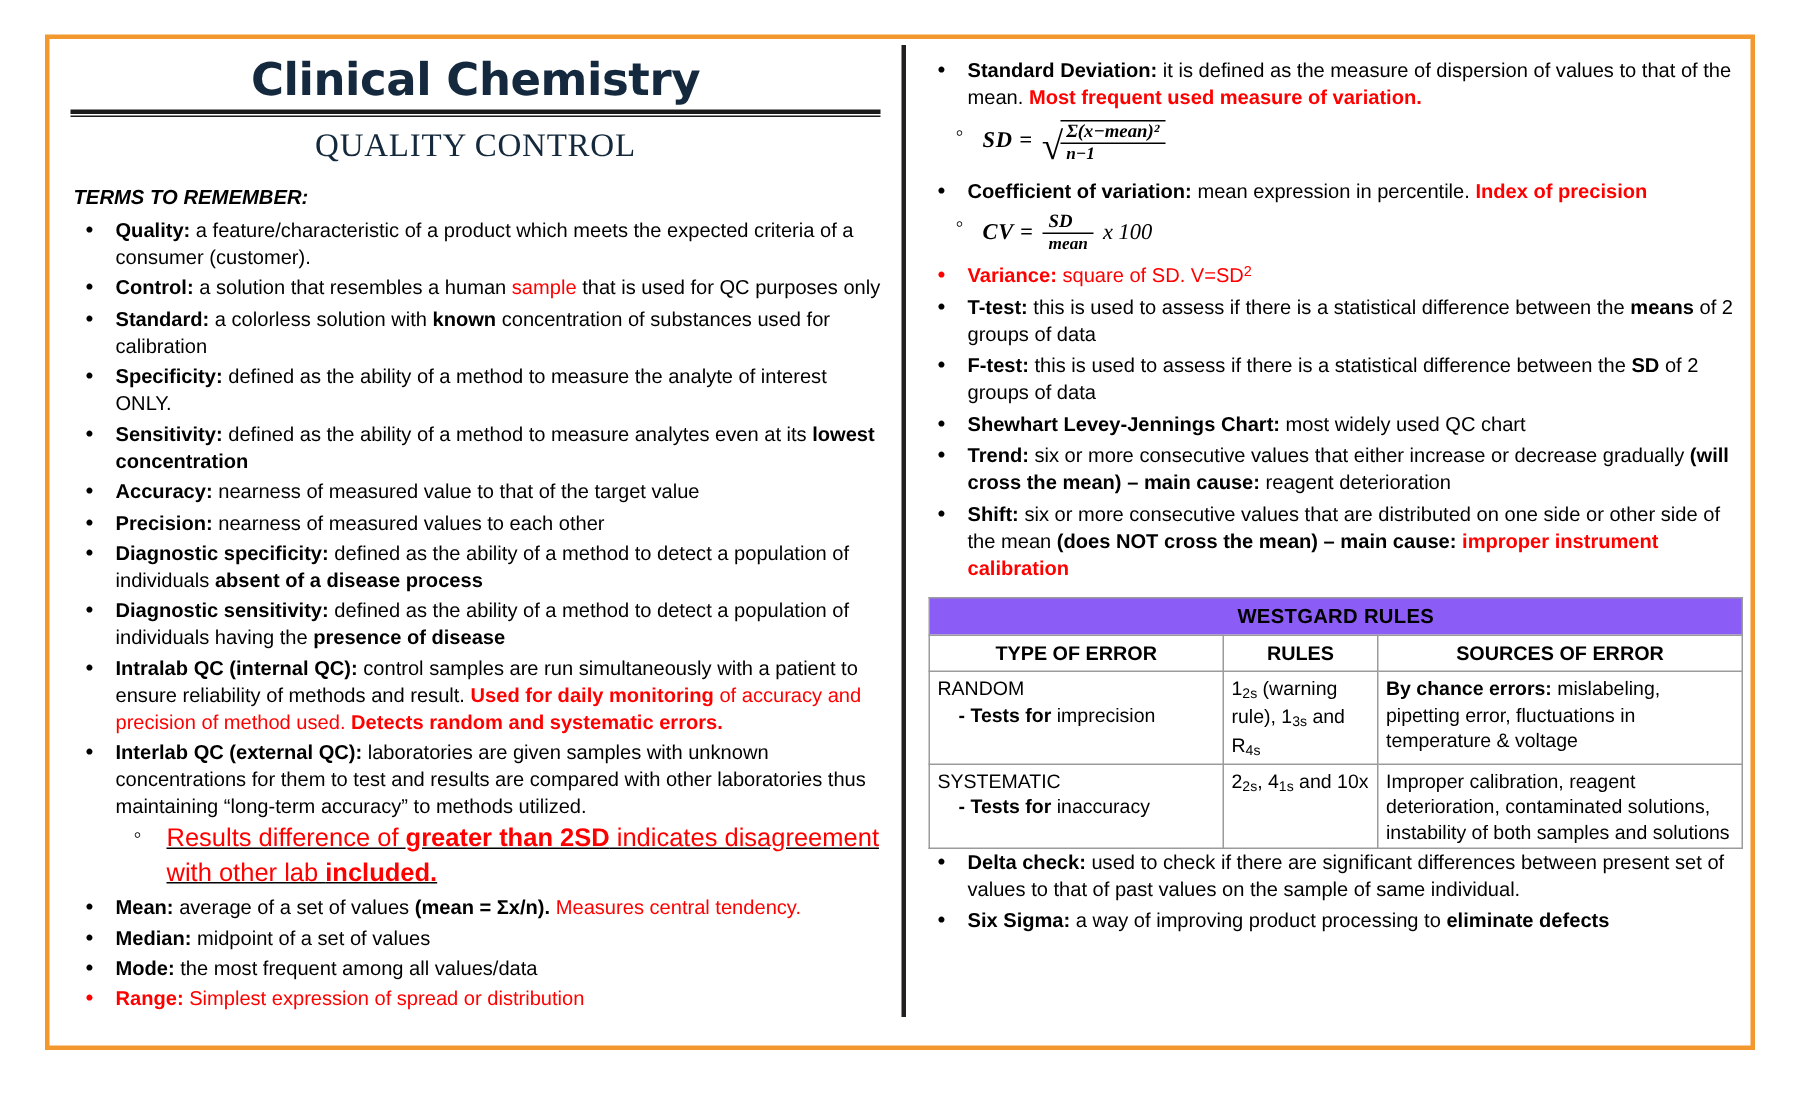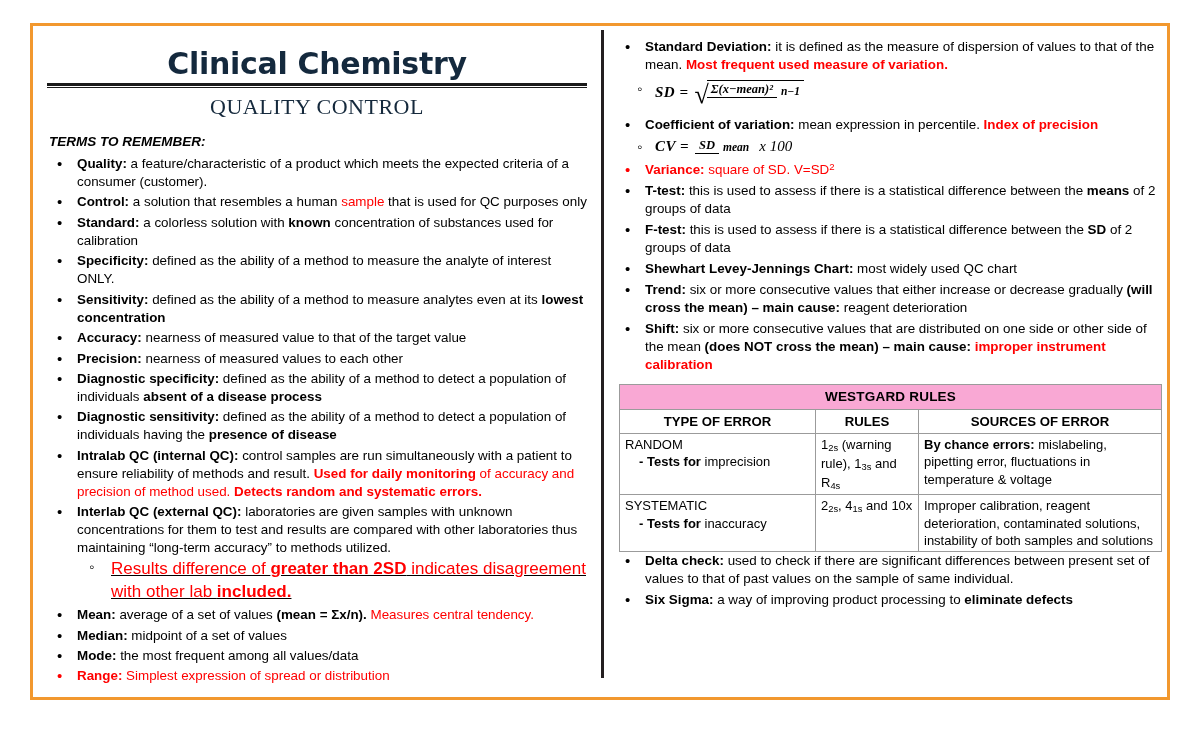--- a/index.html
+++ b/index.html
@@ -7,21 +7,21 @@
     width:1200px;height:729px;background:#ffffff;
     font-family:"Liberation Sans", sans-serif;
     color:#000000;overflow:hidden;
   }
   #page{
     position:absolute;left:30px;top:23px;width:1140px;height:677px;
     border:3px solid #F2982E;box-sizing:border-box;
   }
   #cols{position:absolute;left:0;top:0;width:100%;height:100%;}
   .col{position:absolute;top:0;box-sizing:border-box;}
-  #left{left:0;width:568px;padding:20px 14px 0 14px;}
+  #left{left:0;width:568px;padding:10px 14px 0 14px;}
   #right{left:572px;width:566px;padding:12px 6px 0 10px;}
   #divider{
     position:absolute;left:568px;top:4px;width:3px;height:648px;background:#231f20;
   }
 
   
   .doc-title{
     text-align:center;font-size:30px;font-weight:800;color:#14293d;
     letter-spacing:-0.3px;margin:0 0 2px 0;
     font-family:"DejaVu Sans","Liberation Sans",sans-serif;
@@ -65,41 +65,41 @@
   }
   .formula-row::before{
     content:"\25E6";position:absolute;left:22px;top:0px;font-size:15px;
   }
   .math{
     font-family:"Liberation Serif","DejaVu Serif",serif;
     font-style:italic;display:inline-flex;align-items:center;gap:6px;
     font-size:15px;
   }
   .math .lhs{font-weight:600;letter-spacing:.5px;}
-  .frac{display:inline-flex;flex-direction:row;align-items:center;
+  .frac{display:inline-flex;flex-direction:column;
         vertical-align:middle;line-height:1.05;}
   .frac .num{border-bottom:1.3px solid #000;padding:0 4px 1px 4px;font-size:12.5px;font-weight:bold;}
   .frac .den{padding:1px 4px 0 4px;font-size:11.5px;font-weight:bold;}
   .sqrt{display:inline-flex;align-items:stretch;}
   .sqrt .radical{
     font-size:26px;line-height:1;display:flex;align-items:flex-end;
     transform:translateY(2px);font-style:normal;
   }
   .sqrt .body{border-top:1.3px solid #000;padding-top:0px;margin-left:-2px;}
   .bolditalic{font-weight:normal;font-style:italic;}
 
   
   .wg-wrap{margin:10px 0 0 4px;width:543px;}
   table.wg{border-collapse:collapse;width:100%;font-size:13px;}
   table.wg td, table.wg th{
     border:1px solid #9b9b9b;padding:2px 5px;vertical-align:top;
     line-height:1.33;font-weight:normal;text-align:left;
   }
   table.wg th.title-cell{
-    background:#f9a8d4;text-align:center;font-weight:bold;font-size:13.5px;
+    background:#8b5cf6;text-align:center;font-weight:bold;font-size:13.5px;
     color:#000;padding:3px 4px;letter-spacing:.2px;
   }
   table.wg th.colhead{text-align:center;font-weight:bold;font-size:13.2px;padding:3px 4px;}
   td.c1{width:185px;}
   td.c2{width:92px;}
   .indent-dash{display:block;padding-left:14px;}
   .after-table{margin-top:26px;}
 </style>
 </head>
 <body>

